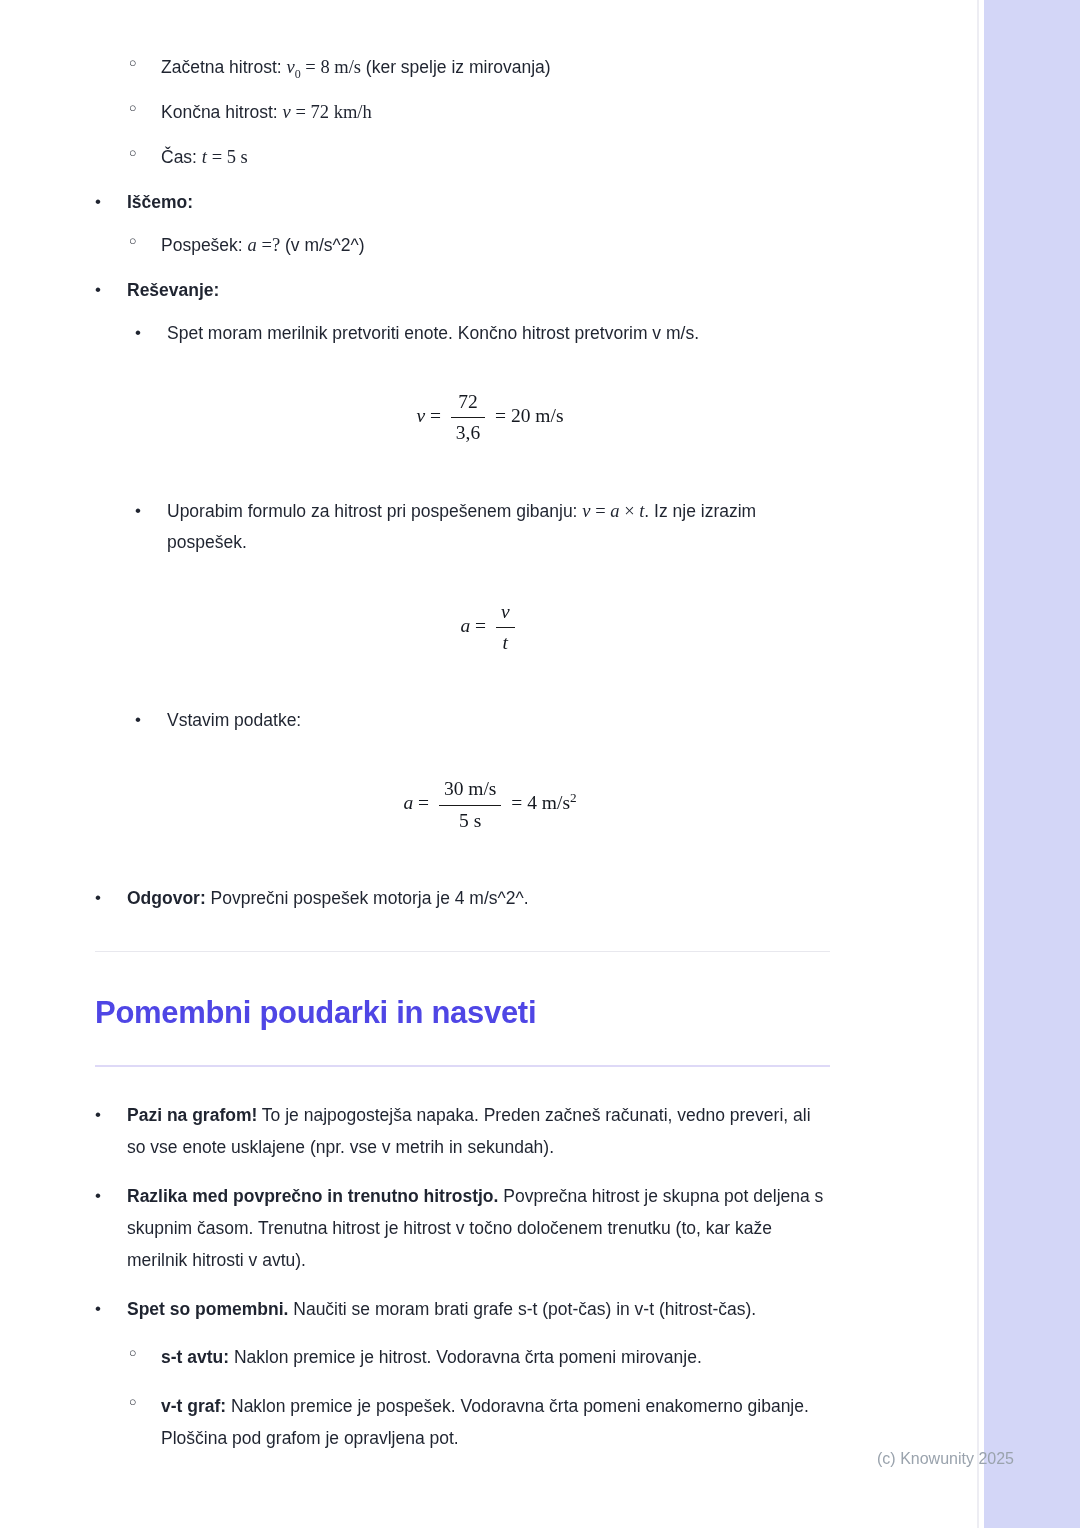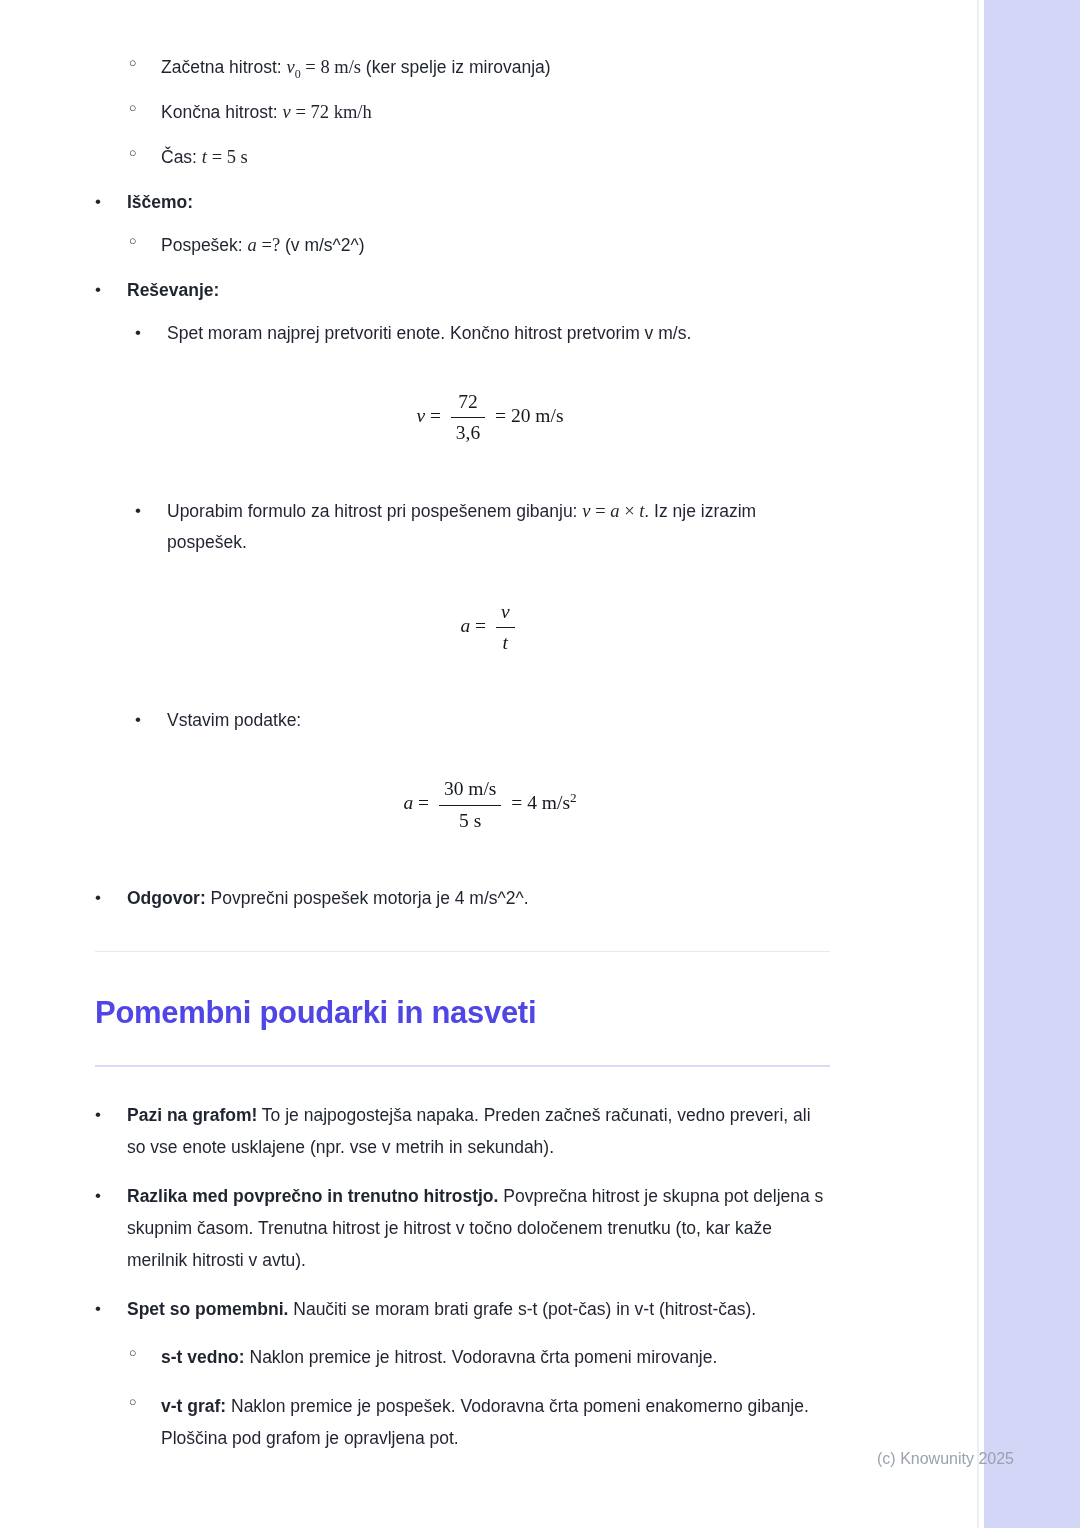--- a/index.html
+++ b/index.html
@@ -123,21 +123,21 @@
       </div>
     </div>
 
     <div class="li lvl1">
       <span class="blt disc">•</span>
       <div class="txt b">Reševanje:</div>
     </div>
 
     <div class="li lvl2b">
       <span class="blt disc">•</span>
-      <div class="txt">Spet moram najprej pretvoriti enote. Končno hitrost pretvorim v m/s.</div>
+      <div class="txt">Spet moram merilnik pretvoriti enote. Končno hitrost pretvorim v m/s.</div>
     </div>
 
     <div class="formula">
       <span class="fvar">v</span><span> = </span><span class="frac"><span class="num">72</span><span class="den">3,6</span></span><span> = 20 m/s</span>
     </div>
 
     <div class="li lvl2b">
       <span class="blt disc">•</span>
       <div class="txt">
         <span>Uporabim formulo za hitrost pri pospešenem gibanju: </span><span class="mvar">v</span><span class="mrm"> = </span><span class="mvar">a</span><span class="mrm"> × </span><span class="mvar">t</span><span>. Iz nje izrazim pospešek.</span>
@@ -187,21 +187,21 @@
       <div class="li lvl1">
         <span class="blt disc">•</span>
         <div class="txt">
           <span class="b">Spet so pomembni.</span><span> Naučiti se moram brati grafe s-t (pot-čas) in v-t (hitrost-čas).</span>
         </div>
       </div>
 
       <div class="li lvl2">
         <span class="blt circle">○</span>
         <div class="txt">
-          <span class="b">s-t vedno:</span><span> Naklon premice je hitrost. Vodoravna črta pomeni mirovanje.</span>
+          <span class="b">s-t avtu:</span><span> Naklon premice je hitrost. Vodoravna črta pomeni mirovanje.</span>
         </div>
       </div>
 
       <div class="li lvl2">
         <span class="blt circle">○</span>
         <div class="txt">
           <span class="b">v-t graf:</span><span> Naklon premice je pospešek. Vodoravna črta pomeni enakomerno gibanje. Ploščina pod grafom je opravljena pot.</span>
         </div>
       </div>
 

